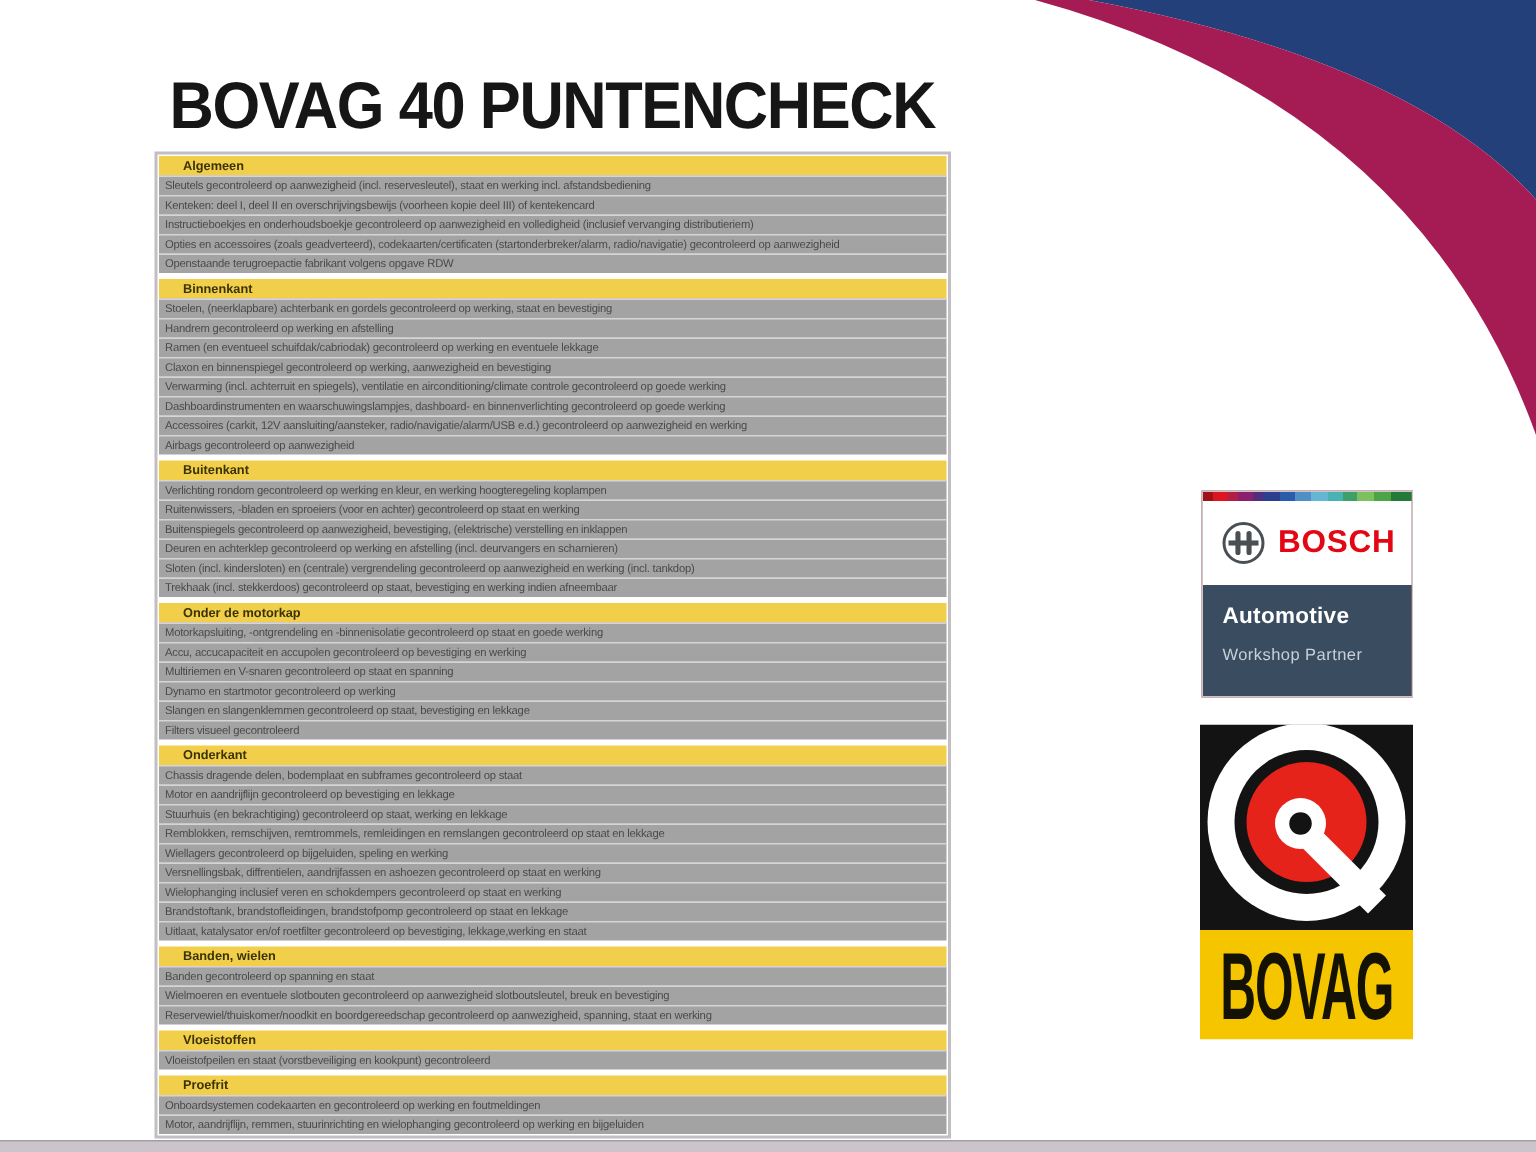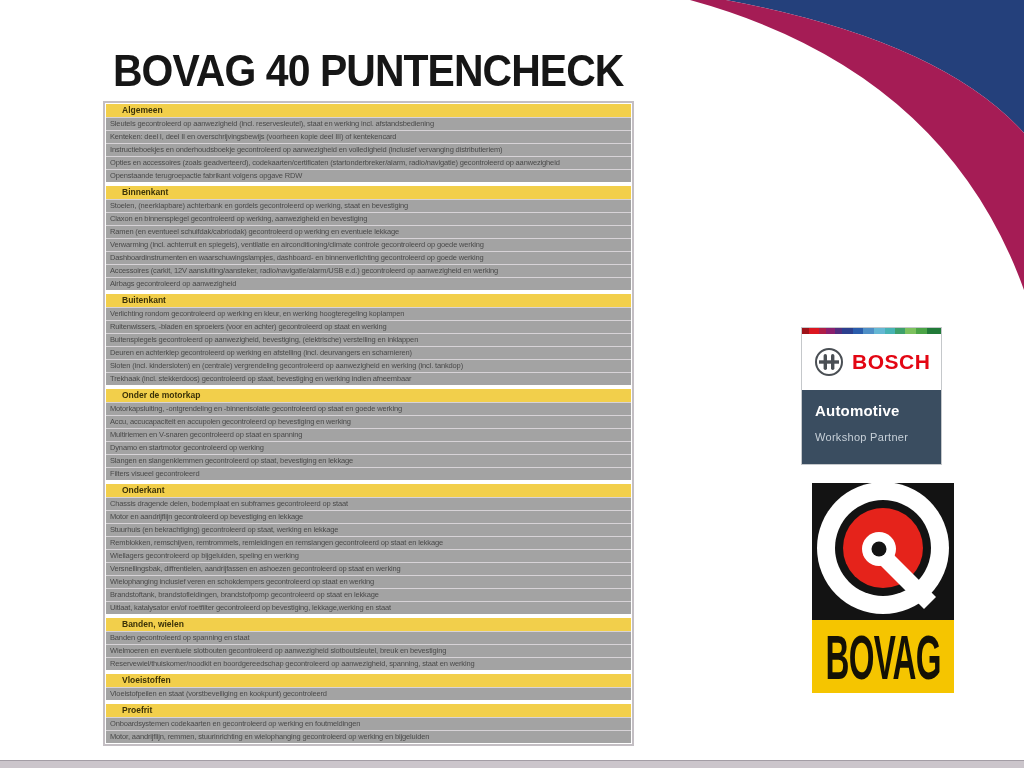--- a/index.html
+++ b/index.html
@@ -34,21 +34,21 @@
       #8a1f6e 17% 24%,#522d7e 24% 29%,#2c3f8e 29% 37%,#2a5cab 37% 44%,#4e8fc6 44% 52%,
       #64b7d4 52% 60%,#47b3b4 60% 67%,#3da06b 67% 74%,#7cc15e 74% 82%,#4ba446 82% 90%,#217a38 90% 100%);}
   .bosch-top{height:56px;display:flex;align-items:center;padding-left:12px;gap:8px;background:#fff;}
   .bosch-word{font-size:21px;font-weight:700;color:var(--bosch-red,#e30613);letter-spacing:0.5px;}
   .bosch-bottom{height:74px;background:var(--bosch-panel,#3a4d60);box-sizing:border-box;
                 padding:12px 0 24px 13px;display:flex;flex-direction:column;justify-content:space-between;}
   .bosch-division{color:#fff;font-size:15px;font-weight:700;letter-spacing:0.2px;}
   .bosch-sub{color:#c7d0d8;font-size:11px;letter-spacing:0.3px;margin-top:12px;}
 
   
-  .bovag-logo{position:absolute;left:800px;top:483px;width:142px;height:210px;margin-left:12px;}
+  .bovag-logo{position:absolute;left:800px;top:483px;width:142px;height:210px;}
   .bovag-svg{position:absolute;left:0;top:0;}
   .bovag-text-wrap{position:absolute;left:0;top:137px;width:142px;height:73px;
                    display:flex;align-items:center;justify-content:center;}
   .bovag-word{font-size:46px;font-weight:700;color:#141105;letter-spacing:-1px;
               transform:scale(0.72,1.38);white-space:nowrap;}
 
   
   .bottom-strip{position:absolute;left:0;bottom:0;width:1024px;height:7px;
                 background:var(--footer-strip,#cbc5cb);border-top:1px solid #a39da5;box-sizing:content-box;}
 </style>
@@ -69,22 +69,23 @@
         <div class="sec-header">Algemeen</div>
         <div class="row">Sleutels gecontroleerd op aanwezigheid (incl. reservesleutel), staat en werking incl. afstandsbediening</div>
         <div class="row">Kenteken: deel I, deel II en overschrijvingsbewijs (voorheen kopie deel III) of kentekencard</div>
         <div class="row">Instructieboekjes en onderhoudsboekje gecontroleerd op aanwezigheid en volledigheid (inclusief vervanging distributieriem)</div>
         <div class="row">Opties en accessoires (zoals geadverteerd), codekaarten/certificaten (startonderbreker/alarm, radio/navigatie) gecontroleerd op aanwezigheid</div>
         <div class="row">Openstaande terugroepactie fabrikant volgens opgave RDW</div>
       </div>
       <div class="section">
         <div class="sec-header">Binnenkant</div>
         <div class="row">Stoelen, (neerklapbare) achterbank en gordels gecontroleerd op werking, staat en bevestiging</div>
+        <div class="row">Handrem gecontroleerd op werking en afstelling</div>
+        <div class="row">Ramen (en eventueel schuifdak/cabriodak) gecontroleerd op werking en eventuele lekkage</div>
         <div class="row">Claxon en binnenspiegel gecontroleerd op werking, aanwezigheid en bevestiging</div>
-        <div class="row">Ramen (en eventueel schuifdak/cabriodak) gecontroleerd op werking en eventuele lekkage</div>
         <div class="row">Verwarming (incl. achterruit en spiegels), ventilatie en airconditioning/climate controle gecontroleerd op goede werking</div>
         <div class="row">Dashboardinstrumenten en waarschuwingslampjes, dashboard- en binnenverlichting gecontroleerd op goede werking</div>
         <div class="row">Accessoires (carkit, 12V aansluiting/aansteker, radio/navigatie/alarm/USB e.d.) gecontroleerd op aanwezigheid en werking</div>
         <div class="row">Airbags gecontroleerd op aanwezigheid</div>
       </div>
       <div class="section">
         <div class="sec-header">Buitenkant</div>
         <div class="row">Verlichting rondom gecontroleerd op werking en kleur, en werking hoogteregeling koplampen</div>
         <div class="row">Ruitenwissers, -bladen en sproeiers (voor en achter) gecontroleerd op staat en werking</div>
         <div class="row">Buitenspiegels gecontroleerd op aanwezigheid, bevestiging, (elektrische) verstelling en inklappen</div>

